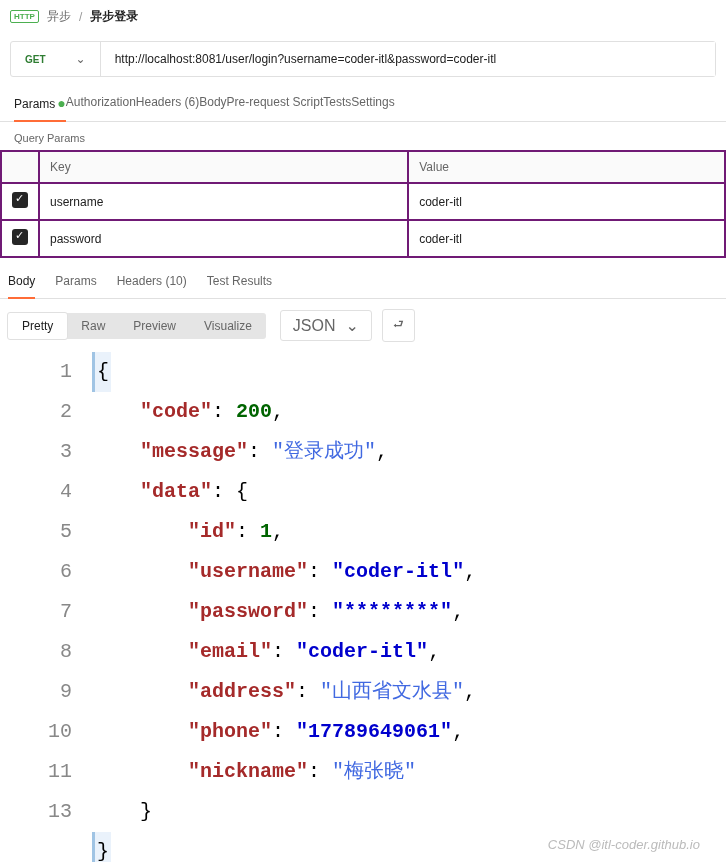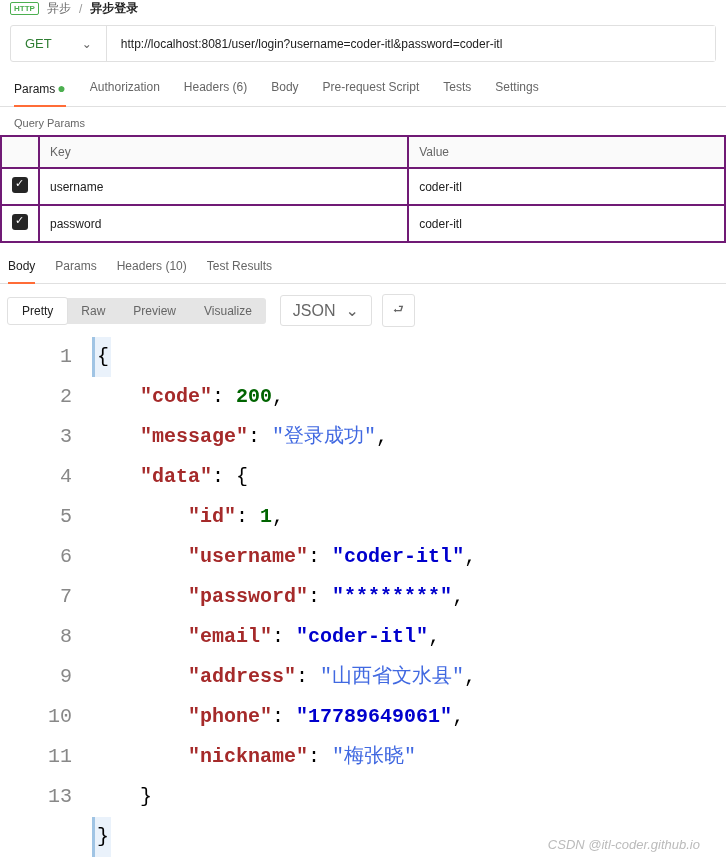--- a/index.html
+++ b/index.html
@@ -1,27 +1,27 @@
 <!DOCTYPE html>
 <html><head>
 <meta charset="utf-8">
 <style>
 * { box-sizing: border-box; margin: 0; padding: 0; }
 body { font-family: -apple-system, BlinkMacSystemFont, "Segoe UI", sans-serif; font-size: 12px; color: #212121; background: #fff; width: 726px; }
-.breadcrumb { display: flex; align-items: center; gap: 8px; padding: 0 10px; font-size: 12px; }
+.breadcrumb { display: flex; align-items: center; gap: 8px; padding: 8px 10px; font-size: 12px; }
 .breadcrumb .http-badge { border: 1px solid #4caf50; color: #4caf50; font-size: 8px; font-weight: bold; padding: 1px 3px; border-radius: 2px; }
 .breadcrumb .crumb { color: #666; }
 .breadcrumb .sep { color: #999; }
 .breadcrumb .current { color: #212121; font-weight: 600; }
 .req-row { display: flex; margin: 8px 10px; border: 1px solid #e0e0e0; border-radius: 3px; }
 .method-sel { display: flex; align-items: center; gap: 30px; padding: 10px 14px; border-right: 1px solid #e0e0e0; }
-.method-sel .method { color: #2e7d32; font-weight: 400; font-size: 13px; }
+.method-sel .method { color: #2e7d32; font-weight: 700; font-size: 10px; }
 .method-sel .chev { color: #666; }
 .url-input { flex: 1; padding: 10px 14px; font-size: 12px; color: #212121; border: none; outline: none; }
-.tabs { display: flex; gap: 24px; padding: 0 14px; border-bottom: 1px solid #e0e0e0; }
+.tabs { display: flex; padding: 0 14px; border-bottom: 1px solid #e0e0e0; }
 .tab { padding: 10px 0; color: #666; font-size: 12px; cursor: pointer; position: relative; }
 .tab.active { color: #212121; font-weight: 500; }
 .tab.active::after { content: ""; position: absolute; bottom: -1px; left: 0; right: 0; height: 2px; background: #ff6c37; }
 .tab .dot { color: #4caf50; font-size: 14px; margin-left: 2px; }
 .section-label { padding: 10px 14px 6px; color: #666; font-size: 11px; }
 .qp-table { border-collapse: collapse; width: 100%; }
 .qp-table th, .qp-table td { border: 2px solid #701a75; padding: 8px 10px; text-align: left; font-weight: normal; font-size: 12px; }
 .qp-table th { color: #666; background: #fafafa; }
 .qp-table th.keycol { padding-left: 52px; }
 .qp-table td.chk { width: 30px; text-align: center; }

